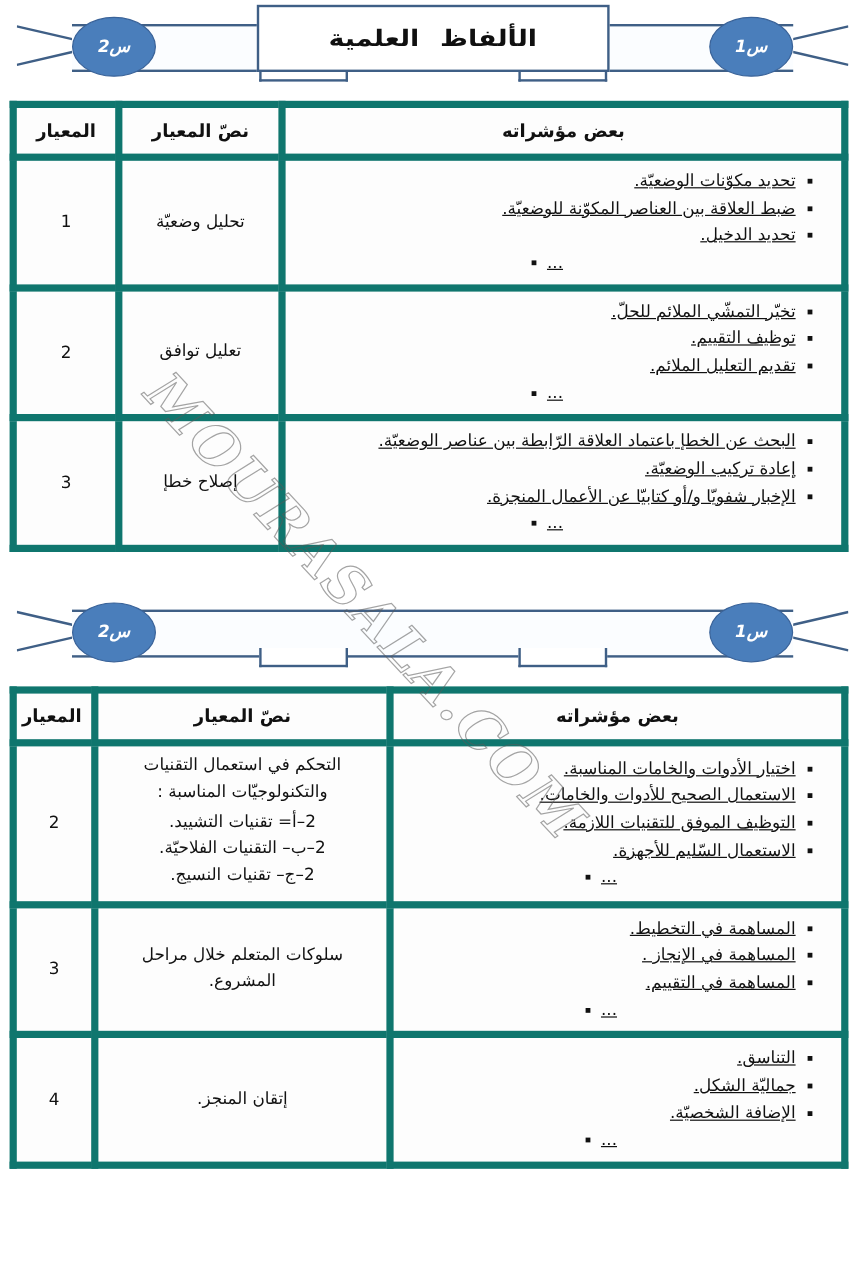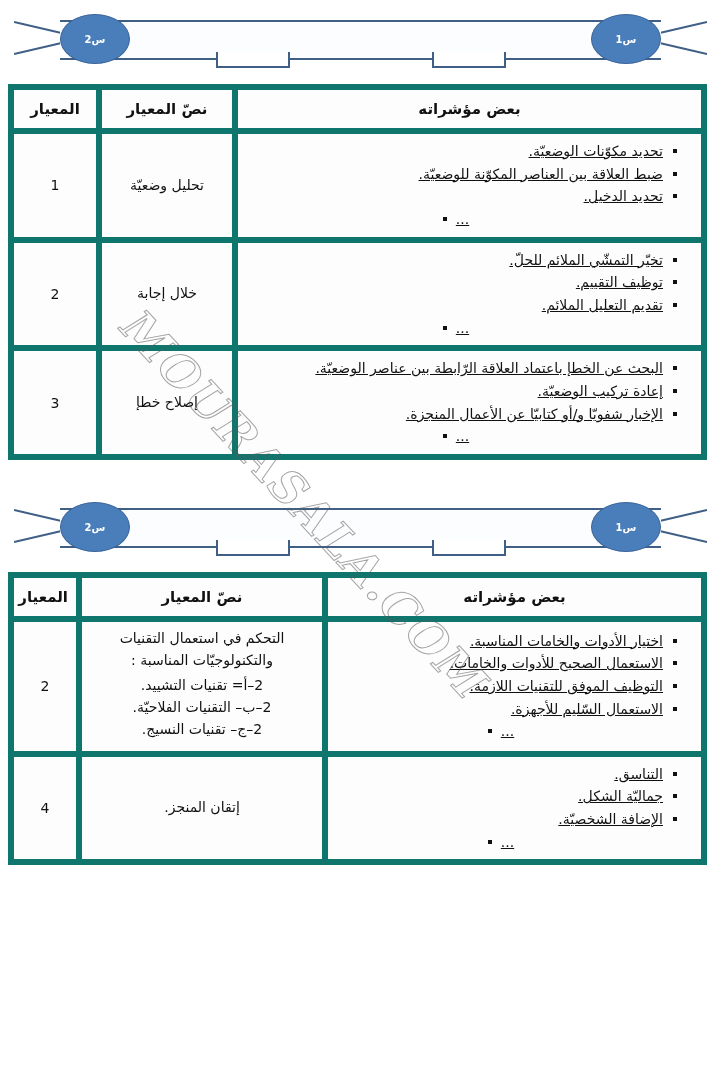--- a/index.html
+++ b/index.html
@@ -66,26 +66,27 @@
 
   .badge {
     position: absolute;
     top: 14px;
     width: 68px;
     height: 48px;
     border-radius: 50%;
     background: #4a7ebb;
     border: 1px solid #3a6399;
     color: #ffffff;
-    font-size: 10px;
+    font-size: 14px;
     font-weight: bold;
     display: flex;
     align-items: center;
     justify-content: center;
     letter-spacing: 0;
+    font-style: italic;
   }
   .badge.left  { left: 46px; }
   .badge.right { right: 46px; }
 
   .plaque {
     position: absolute;
     left: 50%;
     top: 4px;
     transform: translateX(-50%);
     width: 290px;
@@ -212,20 +213,23 @@
   <div class="watermark">MOURASALA.COM</div>
 
   <div class="banner">
     <div class="rail-tip left"></div>
     <div class="rail-tip right"></div>
     <div class="banner-rail"></div>
     <div class="badge left">س2</div>
     <div class="badge right">س1</div>
     <div class="fold l"></div>
     <div class="fold r"></div>
+    <div class="plaque">
+      <span class="plaque-title">الألفاظ العلمية</span>
+    </div>
   </div>
 
   <table class="crit t1">
     <colgroup>
       <col class="w-ind">
         <col class="w-text">
         <col class="w-num">
     </colgroup>
     <thead>
       <tr>
@@ -249,21 +253,21 @@
       </tr>
       <tr>
         <td class="c-ind">
           <ul class="inds">
             <li>تخيّر التمشّي الملائم للحلّ.</li>
             <li>توظيف التقييم.</li>
             <li>تقديم التعليل الملائم.</li>
             <li class="ellipsis">...</li>
           </ul>
         </td>
-        <td class="c-text">خلال إجابة</td>
+        <td class="c-text">تعليل توافق</td>
         <td class="c-num">2</td>
       </tr>
       <tr>
         <td class="c-ind">
           <ul class="inds">
             <li>البحث عن الخطإ باعتماد العلاقة الرّابطة بين عناصر الوضعيّة.</li>
             <li>إعادة تركيب الوضعيّة.</li>
             <li>الإخبار شفويّا و/أو كتابيّا عن الأعمال المنجزة.</li>
             <li class="ellipsis">...</li>
           </ul>
@@ -316,20 +320,32 @@
             <div>2–أ= تقنيات التشييد.</div>
             <div>2–ب– التقنيات الفلاحيّة.</div>
             <div>2–ج– تقنيات النسيج.</div>
           </div>
         </td>
         <td class="c-num">2</td>
       </tr>
       <tr>
         <td class="c-ind">
           <ul class="inds">
+            <li>المساهمة في التخطيط.</li>
+            <li>المساهمة في الإنجاز .</li>
+            <li>المساهمة في التقييم.</li>
+            <li class="ellipsis">...</li>
+          </ul>
+        </td>
+        <td class="c-text">سلوكات المتعلم خلال مراحل المشروع.</td>
+        <td class="c-num">3</td>
+      </tr>
+      <tr>
+        <td class="c-ind">
+          <ul class="inds">
             <li>التناسق.</li>
             <li>جماليّة الشكل.</li>
             <li>الإضافة الشخصيّة.</li>
             <li class="ellipsis">...</li>
           </ul>
         </td>
         <td class="c-text">إتقان المنجز.</td>
         <td class="c-num">4</td>
       </tr>
     </tbody>

